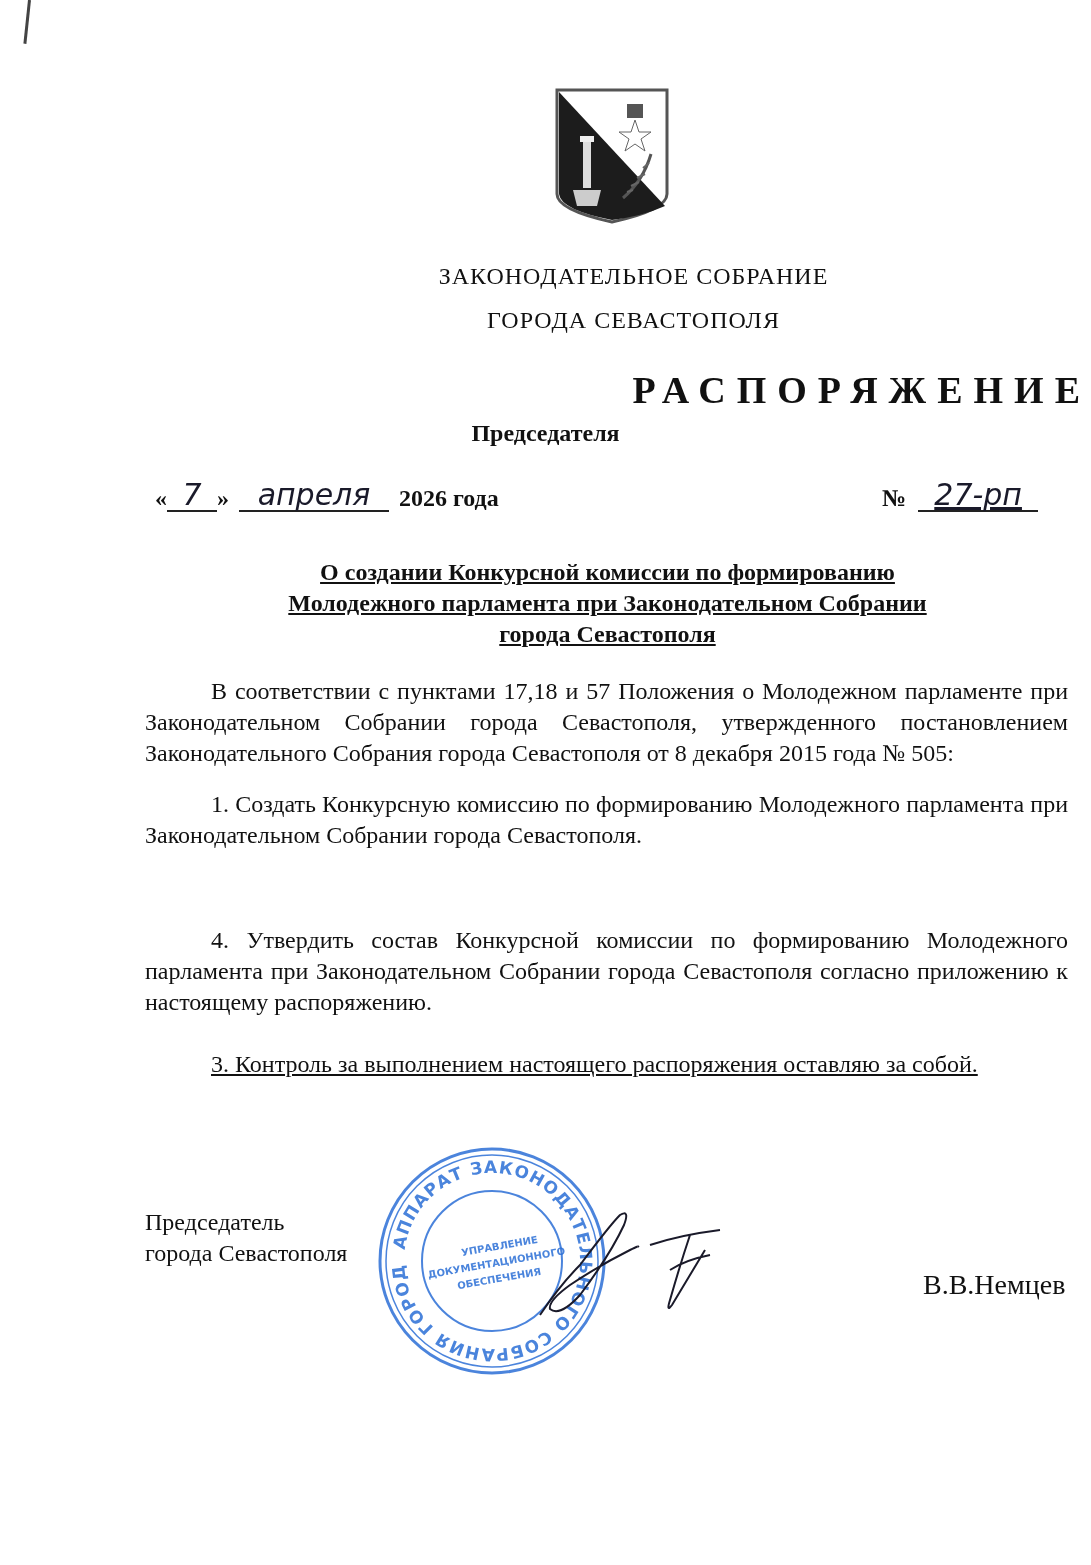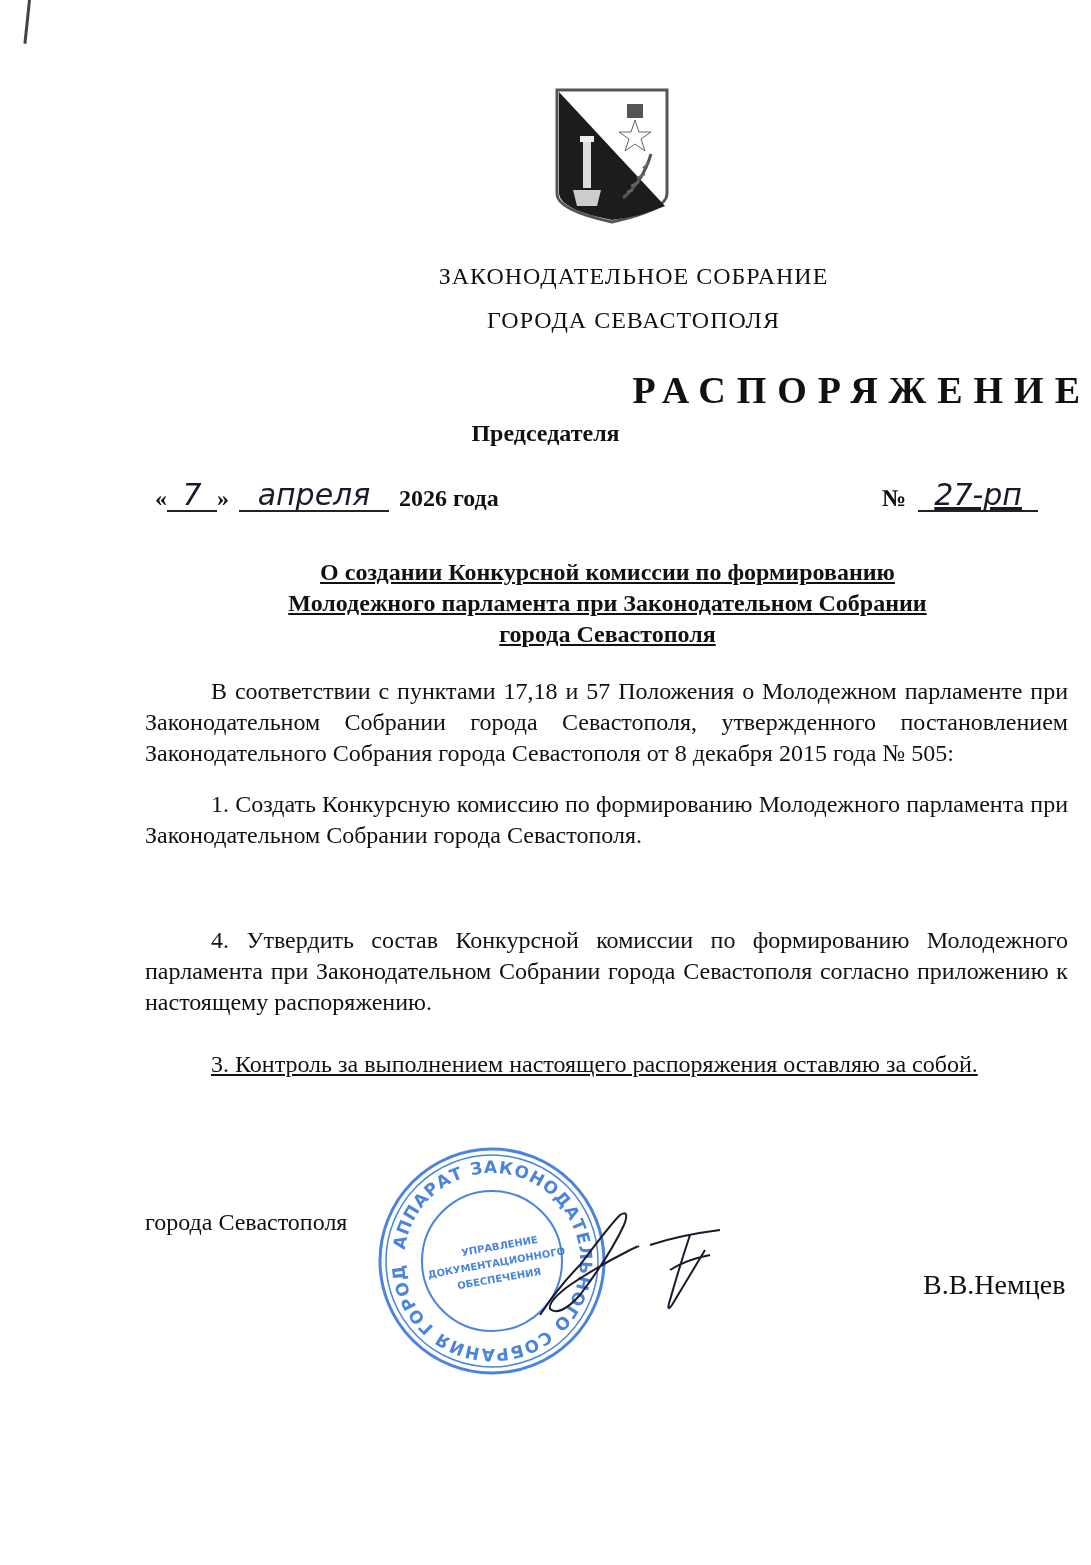--- a/index.html
+++ b/index.html
@@ -77,20 +77,21 @@
   <p>1. Создать Конкурсную комиссию по формированию Молодежного парламента при Законодательном Собрании города Севастополя.</p>
 </div>
 <div class="abs para" style="top:925px;">
   <p>4. Утвердить состав Конкурсной комиссии по формированию Молодежного парламента при Законодательном Собрании города Севастополя согласно приложению к настоящему распоряжению.</p>
 </div>
 <div class="abs para" style="top:1049px;text-decoration:underline;">
   <p>3. Контроль за выполнением настоящего распоряжения оставляю за собой.</p>
 </div>
 
 <div class="abs sig">
+  <div>Председатель</div>
   <div>города Севастополя</div>
 </div>
 <div class="abs signame">В.В.Немцев</div>
 
 <div class="abs stamp">
   <svg width="232" height="232" viewBox="0 0 232 232">
     <defs>
       <path id="stampCircle" d="M116,116 m-88,0 a88,88 0 1,1 176,0 a88,88 0 1,1 -176,0"></path>
     </defs>
     <circle cx="116" cy="116" r="112" fill="none" stroke="#2b6fd6" stroke-width="3" opacity="0.85"></circle>

